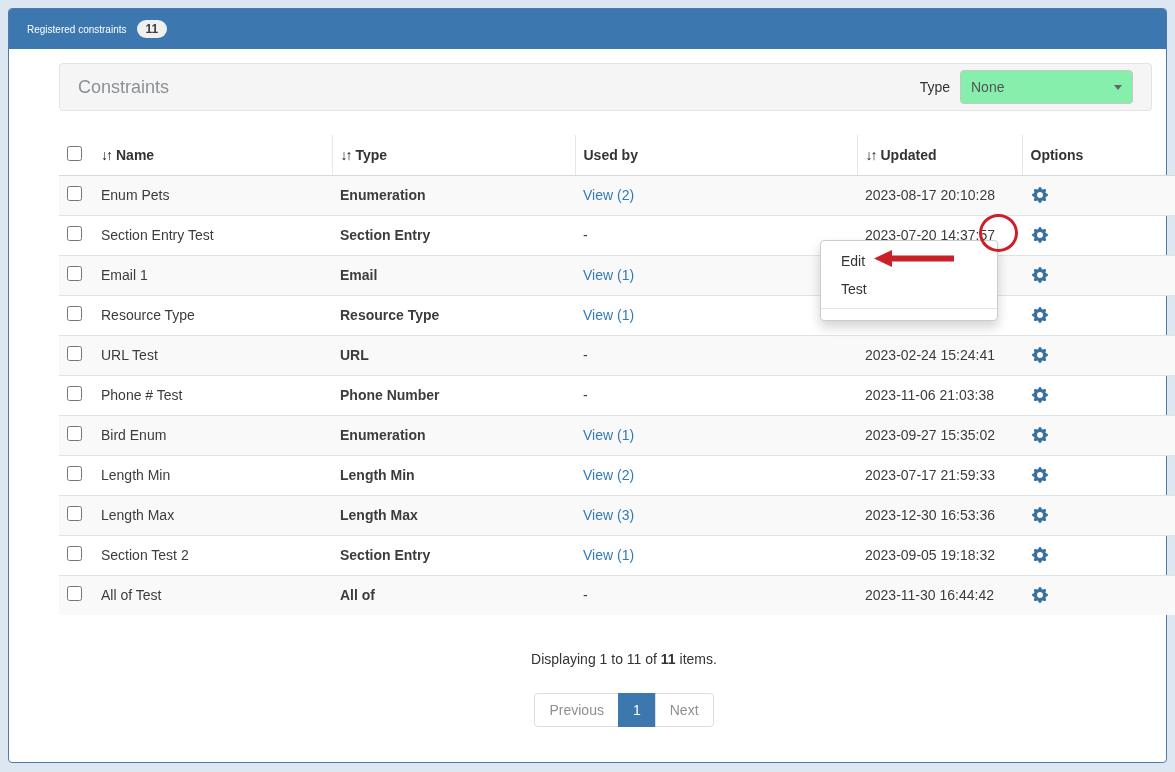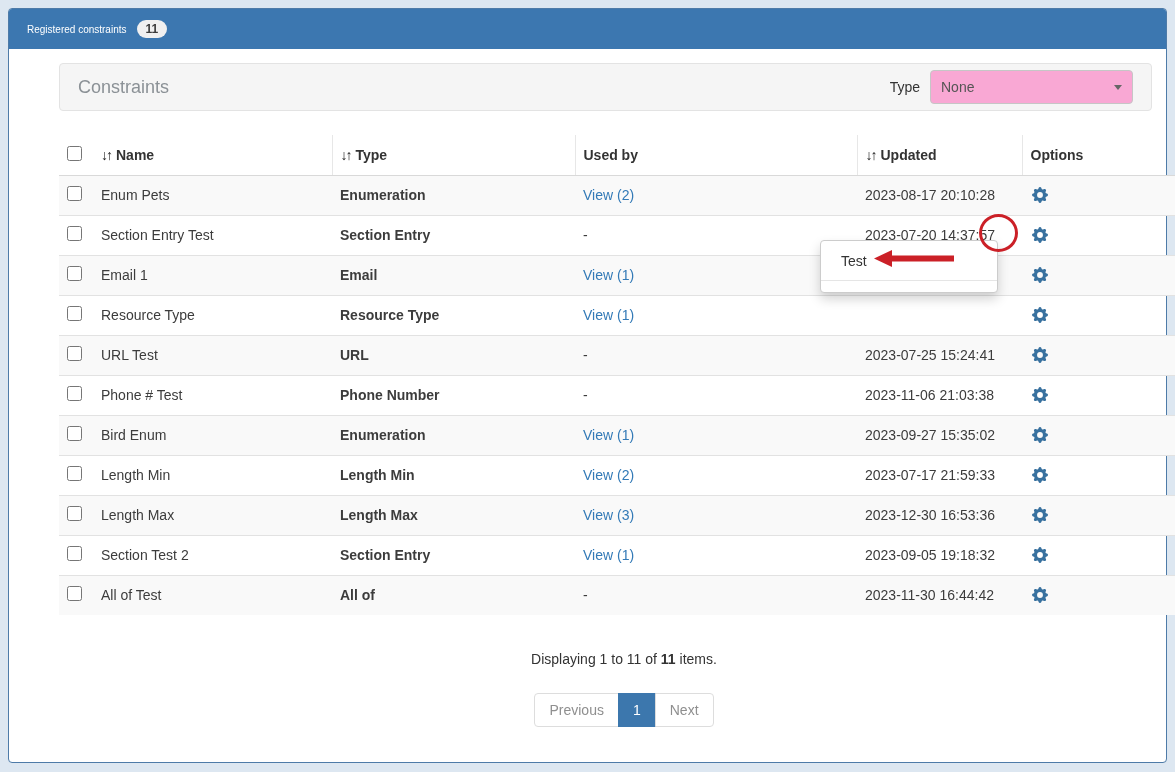--- a/index.html
+++ b/index.html
@@ -24,21 +24,21 @@
   .panel-body { padding:14px;margin-left:36px; }
   
   .toolbar {
     height:48px; background:#f5f5f5; border:1px solid #e3e3e3; border-radius:4px;
     display:flex; align-items:center; padding:0 18px;
   }
   .toolbar-title { color:#8b9196; font-size:18px; flex:0 0 auto; }
   .toolbar-right { margin-left:auto; display:flex; align-items:center; gap:10px; }
   .type-label { font-size:14px; color:#333; }
   .fake-select {
-    width:203px; height:34px; background:#f9a8d4; border:1px solid #c6c6c6; border-radius:4px;
+    width:173px; height:34px; background:#86efac; border:1px solid #c6c6c6; border-radius:4px;
     display:flex; align-items:center; padding:8px 10px; font-size:14px; color:#555;
     position:relative; cursor:pointer;
   }
   .fake-select .caret {
     position:absolute; right:10px; top:14px; width:0; height:0;
     border-left:4px solid transparent; border-right:4px solid transparent;
     border-top:5px solid #666;
   }
   .search-group { display:flex; }
   .search-input {
@@ -184,21 +184,21 @@
             <td></td>
             <td><button class="gear-btn"><span><svg width="16" height="16" viewBox="0 0 16 16">
                       <path fill-rule="evenodd" d="M9.405 1.05c-.413-1.4-2.397-1.4-2.81 0l-.1.34a1.464 1.464 0 0 1-2.105.872l-.31-.17c-1.283-.698-2.686.705-1.987 1.987l.169.311c.446.82.023 1.841-.872 2.105l-.34.1c-1.4.413-1.4 2.397 0 2.81l.34.1a1.464 1.464 0 0 1 .872 2.105l-.17.31c-.698 1.283.705 2.686 1.987 1.987l.311-.169a1.464 1.464 0 0 1 2.105.872l.1.34c.413 1.4 2.397 1.4 2.81 0l.1-.34a1.464 1.464 0 0 1 2.105-.872l.31.17c1.283.698 2.686-.705 1.987-1.987l-.169-.311a1.464 1.464 0 0 1 .872-2.105l.34-.1c1.4-.413 1.4-2.397 0-2.81l-.34-.1a1.464 1.464 0 0 1-.872-2.105l.17-.31c.698-1.283-.705-2.686-1.987-1.987l-.311.169a1.464 1.464 0 0 1-2.105-.872l-.1-.34zM8 10.93a2.93 2.93 0 1 1 0-5.86 2.93 2.93 0 0 1 0 5.86z"></path>
                     </svg></span></button></td>
           </tr>
           <tr>
             <td class="cb"><input type="checkbox" style=""></td>
             <td>URL Test</td>
             <td class="type-cell">URL</td>
             <td><span class="dash">-</span></td>
-            <td>2023-07-25 15:24:41</td>
+            <td>2023-02-24 15:24:41</td>
             <td><button class="gear-btn"><span><svg width="16" height="16" viewBox="0 0 16 16">
                       <path fill-rule="evenodd" d="M9.405 1.05c-.413-1.4-2.397-1.4-2.81 0l-.1.34a1.464 1.464 0 0 1-2.105.872l-.31-.17c-1.283-.698-2.686.705-1.987 1.987l.169.311c.446.82.023 1.841-.872 2.105l-.34.1c-1.4.413-1.4 2.397 0 2.81l.34.1a1.464 1.464 0 0 1 .872 2.105l-.17.31c-.698 1.283.705 2.686 1.987 1.987l.311-.169a1.464 1.464 0 0 1 2.105.872l.1.34c.413 1.4 2.397 1.4 2.81 0l.1-.34a1.464 1.464 0 0 1 2.105-.872l.31.17c1.283.698 2.686-.705 1.987-1.987l-.169-.311a1.464 1.464 0 0 1 .872-2.105l.34-.1c1.4-.413 1.4-2.397 0-2.81l-.34-.1a1.464 1.464 0 0 1-.872-2.105l.17-.31c.698-1.283-.705-2.686-1.987-1.987l-.311.169a1.464 1.464 0 0 1-2.105-.872l-.1-.34zM8 10.93a2.93 2.93 0 1 1 0-5.86 2.93 2.93 0 0 1 0 5.86z"></path>
                     </svg></span></button></td>
           </tr>
           <tr>
             <td class="cb"><input type="checkbox" style=""></td>
             <td>Phone # Test</td>
             <td class="type-cell">Phone Number</td>
             <td><span class="dash">-</span></td>
             <td>2023-11-06 21:03:38</td>
@@ -268,20 +268,21 @@
       <div class="pager">
         <a>Previous</a>
         <a class="active">1</a>
         <a>Next</a>
       </div>
 
     </div>
   </div>
 
   <div class="dropdown-menu">
+    <a>Edit</a>
     <a>Test</a>
     <div class="menu-divider"></div>
   </div>
 
   <div class="anno-circle"></div>
   <svg class="anno-arrow" width="82" height="21" viewBox="0 0 82 21">
     <polygon points="0,10.5 18,2 18,7.5 80,7.5 80,13.5 18,13.5 18,19" fill="#cb2027"></polygon>
   </svg>
 </div>
 

